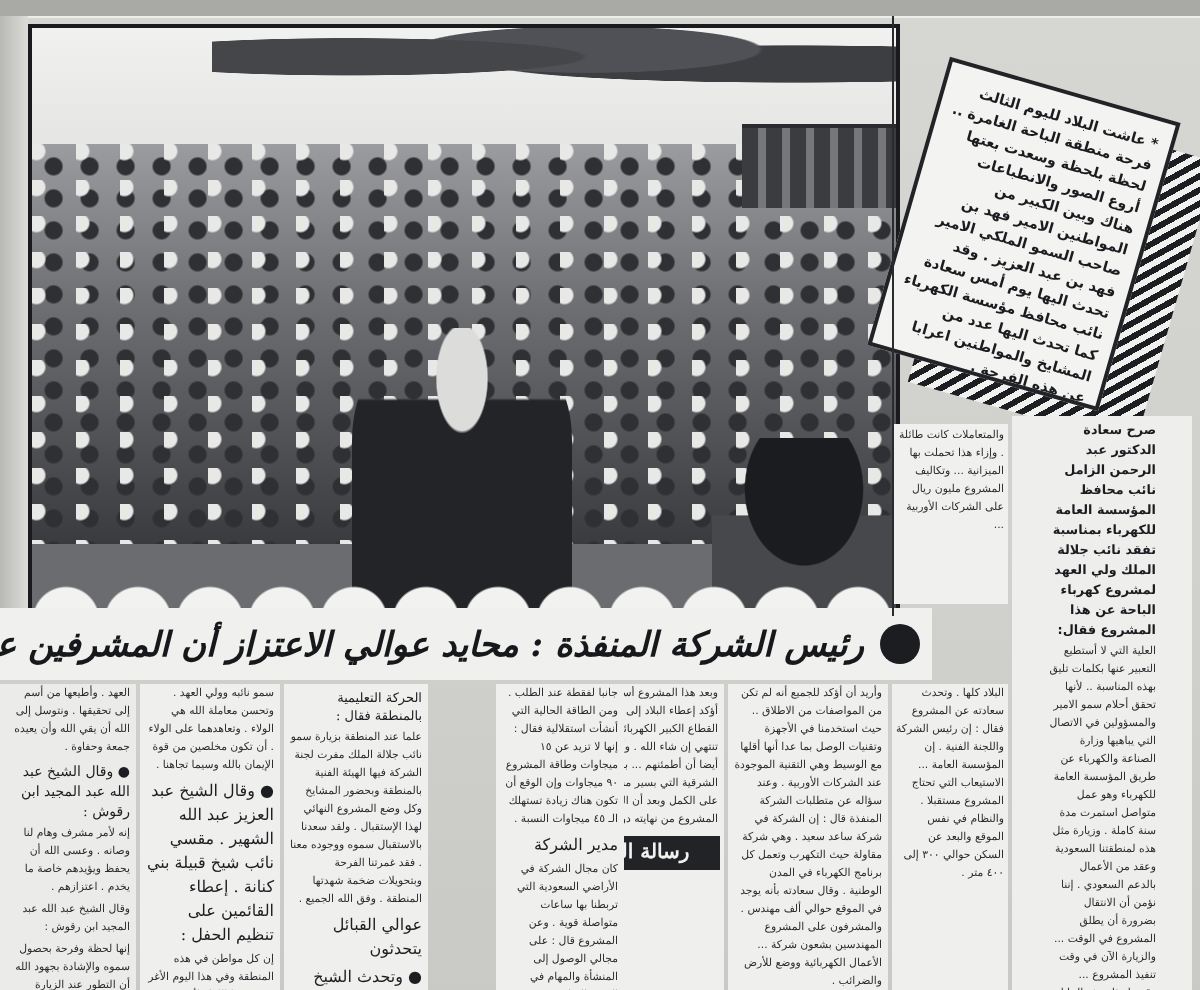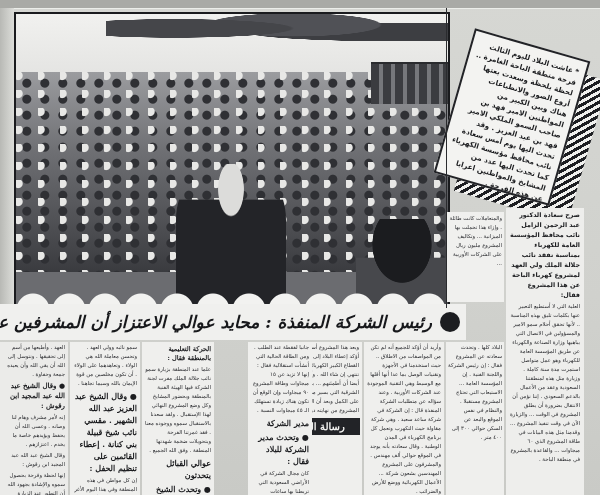--- a/index.html
+++ b/index.html
@@ -92,25 +92,25 @@
       font-size: 17px; white-space: nowrap; color: #17181b; letter-spacing: -0.3px;
     }
     
     .col {
       position: absolute; direction: rtl; text-align: right;
       font-size: 5.4px; line-height: 9px; color: #2a2b2f;
       overflow: hidden;
     }
     .col p { margin: 0 0 2px 0; }
     .col .sub {
-      font-family: "DejaVu Serif", serif; font-weight: bold; font-size: 8px;
+      font-family: "DejaVu Serif", serif; font-weight: normal; font-size: 8px;
       line-height: 12px; color: #1c1d20; margin: 2px 0;
     }
     .col .sub-bullet::before { content: "\25CF\00A0"; }
-    .col-right1 { left: 506px; top: 208px; width: 78px; height: 287px; background: #eeeeec; padding: 2px 4px; box-sizing: border-box; }
+    .col-right1 { left: 506px; top: 208px; width: 90px; height: 287px; background: #eeeeec; padding: 2px 18px; box-sizing: border-box; }
     .col-right1 .lead { font-weight: bold; font-size: 6.4px; line-height: 10px; color: #1b1c1f; }
     .col-right2 { left: 446px; top: 212px; width: 58px; height: 90px; background: #f0f0ee; padding: 2px; box-sizing: border-box; }
     .col-a { left: 364px; top: 342px; width: 80px; height: 153px; background: #efefed; padding: 1px 3px; box-sizing: border-box; }
     .col-b { left: 282px; top: 342px; width: 80px; height: 153px; background: #efefed; padding: 1px 3px; box-sizing: border-box; }
     .col-c { left: 216px; top: 342px; width: 64px; height: 153px; background: #efefed; padding: 1px 3px; box-sizing: border-box; margin-left: 32px; }
     .col-d { left: 142px; top: 342px; width: 72px; height: 153px; background: #efefed; padding: 1px 3px; box-sizing: border-box; }
     .col-e { left: 70px; top: 342px; width: 70px; height: 153px; background: #efefed; padding: 1px 3px; box-sizing: border-box; }
     .col-f { left: 0; top: 342px; width: 68px; height: 153px; background: #ebebe9; padding: 1px 3px; box-sizing: border-box; }
     .col-rest { left: 446px; top: 342px; width: 58px; height: 153px; background: #efefed; padding: 1px 2px; box-sizing: border-box; }
     .credits { position: absolute; left: 286px; top: 418px; width: 74px; }
@@ -168,21 +168,20 @@
     <div style="height:82px;"></div>
 
   </div>
   <div class="credits">
     <div class="credit big">رسالة الباحة :</div>
   </div>
 
   <div class="col col-c">
     <p>جانبا لفقطة عند الطلب . ومن الطاقة الحالية التي أنشأت استقلالية فقال : إنها لا تزيد عن ١٥ ميجاوات وطاقة المشروع ٩٠ ميجاوات وإن الوقع أن تكون هناك زيادة تستهلك الـ ٤٥ ميجاوات النسبة .</p>
     <p class="sub">مدير الشركة</p>
-    <p class="sub sub-bullet">وتحدث مدير الشركة للبلاد فقال :</p>
     <p>كان مجال الشركة في الأراضي السعودية التي تربطنا بها ساعات متواصلة قوية . وعن المشروع قال : على مجالي الوصول إلى المنشأة والمهام في الوقت المناسب .</p>
   </div>
   <div class="col col-d">
     <p class="sub" style="font-size:6.5px;line-height:9px;">الحركة التعليمية بالمنطقة فقال :</p>
     <p>علما عند المنطقة بزيارة سمو نائب جلالة الملك مفرت لجنة الشركة فيها الهيئة الفنية بالمنطقة وبحضور المشايخ وكل وضع المشروع النهائي لهذا الإستقبال . ولقد سعدنا بالاستقبال سموه ووجوده معنا . فقد غمرتنا الفرحة وبتحويلات ضخمة شهدتها المنطقة . وفق الله الجميع .</p>
     <p class="sub">عوالي القبائل يتحدثون</p>
     <p class="sub sub-bullet">وتحدث الشيخ مفرح ابن خضران بن عطية الزهراني شيخ قبيلة ـ دوس بني فهم وبني ظبيان فقال :</p>
 
   </div>
   <div class="col col-e">

